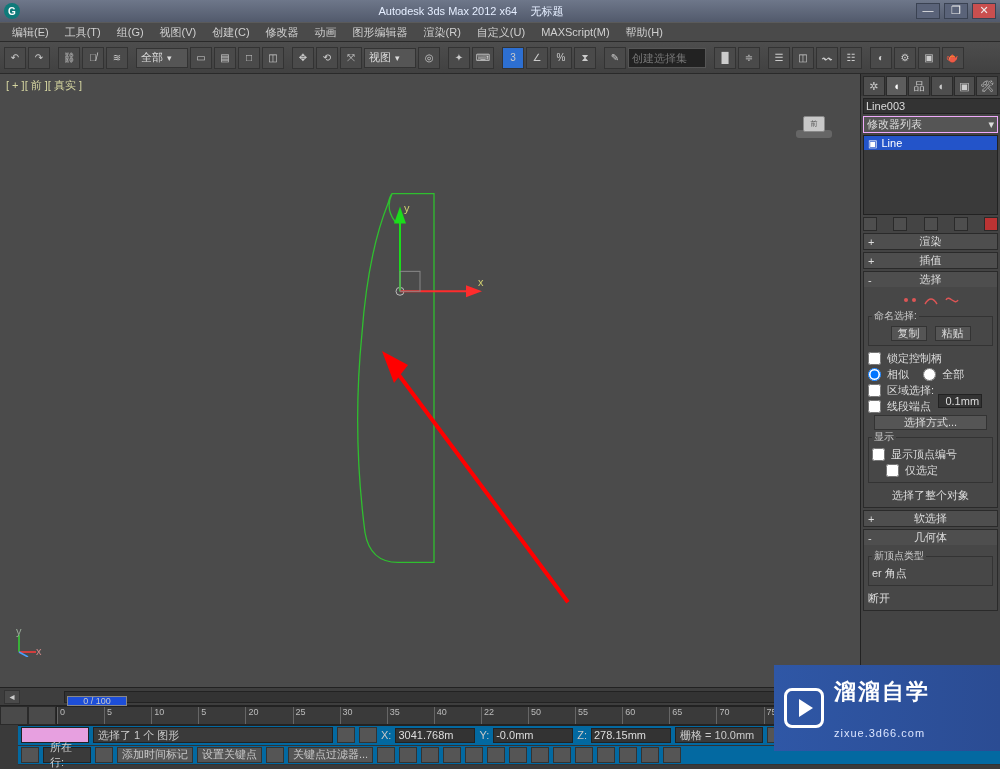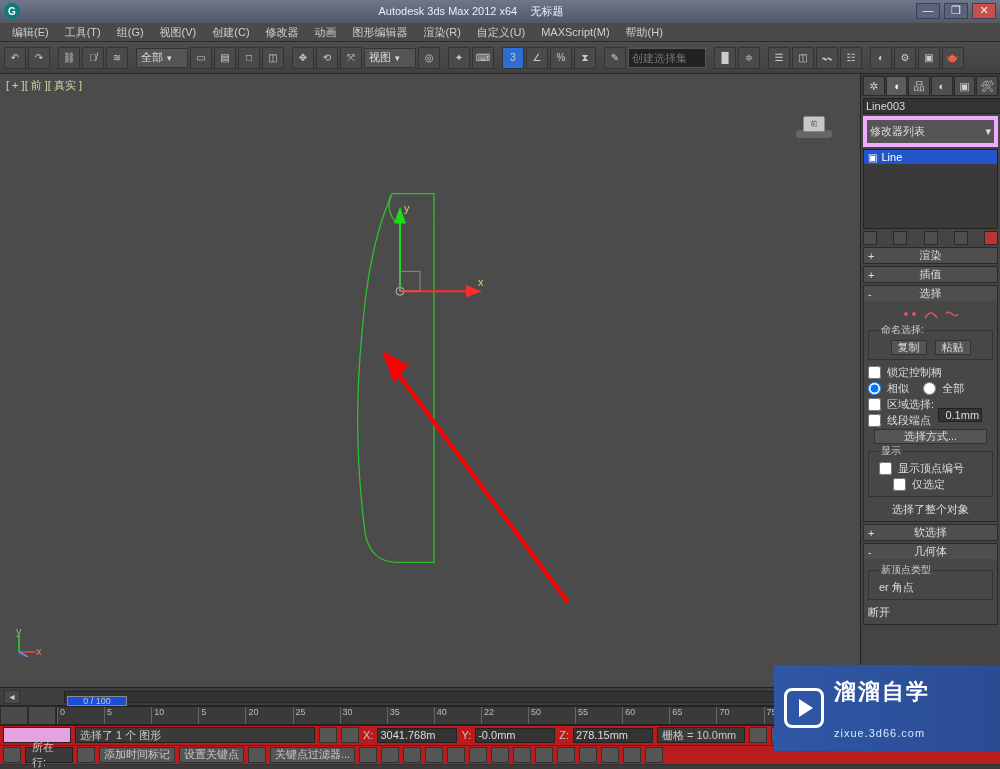--- a/index.html
+++ b/index.html
@@ -36,35 +36,35 @@
 
 .spline-svg { position:absolute; inset:0; width:100%; height:100%; }
 
 
 .cmdpanel { width:140px; background:#444; border-left:1px solid #222; display:flex; flex-direction:column; }
 .cmd-tabs { height:22px; display:flex; gap:1px; padding:2px 2px 0; background:#3a3a3a;}
 .cmd-tab { flex:1; height:20px; background:#4e4e4e; border:1px solid #2a2a2a; display:flex; align-items:center; justify-content:center; cursor:pointer; color:#ccc;}
 .cmd-tab.active { background:#5d5d5d; color:#fff;}
 .name-row { display:flex; gap:2px; padding:2px;}
 .name-row input { flex:1; background:#333; border:1px solid #222; color:#ddd; height:16px; padding:0 2px;}
-.mod-combo { margin:0 2px 2px; height:31px; background:#555; border:4px solid #f0abfc; color:#ddd; padding:0 3px; display:flex; align-items:center; justify-content:space-between;}
+.mod-combo { margin:0 2px 2px; height:17px; background:#555; border:1px solid #f0abfc; color:#ddd; padding:0 3px; display:flex; align-items:center; justify-content:space-between;}
 .mod-grid { display:grid; grid-template-columns:1fr 1fr; gap:1px; padding:0 2px 2px;}
 .mod-grid .mb { height:16px; background:#4e4e4e; border:1px solid #2a2a2a; text-align:center; line-height:14px; cursor:pointer; font-size:10px;}
 .mod-stack { margin:0 2px; height:80px; background:#3a3a3a; border:1px solid #222;}
 .mod-stack .row { height:14px; background:#2354c9; color:#fff; display:flex; align-items:center; padding:0 4px; font-size:10px;}
 .stack-bar { display:flex; gap:3px; padding:2px; justify-content:space-between;}
 .stack-bar i { width:14px; height:14px; background:#4e4e4e; display:block; border:1px solid #2a2a2a;}
 .stack-bar i.red { background:#b33; }
 
 .rollout { margin:0 2px 2px; border:1px solid #2a2a2a; background:#474747;}
 .rollout .hd { height:15px; background:#4e4e4e; display:flex; align-items:center; justify-content:center; gap:6px; color:#ddd; cursor:pointer; font-size:10px; position:relative;}
 .rollout .hd .pm{ position:absolute; left:4px;}
 .rollout .bd { padding:4px; font-size:10px; color:#ddd;}
 .rollout .bd .row { display:flex; align-items:center; gap:4px; height:16px;}
-.rollout .bd fieldset { border:1px solid #333; padding:2px 10px 4px; margin-bottom:4px;}
+.rollout .bd fieldset { border:1px solid #333; padding:2px 3px 4px; margin-bottom:4px;}
 .rollout .bd legend { font-size:10px; color:#ccc; padding:0 2px;}
 .rollout .bd .btn { height:15px; background:#555; border:1px solid #333; padding:0 6px; display:inline-flex; align-items:center; justify-content:center; cursor:pointer;}
 .rollout .bd input[type=checkbox], .rollout .bd input[type=radio]{ margin:0 2px 0 0;}
 .rollout .bd .spin { width:44px; height:14px; background:#333; border:1px solid #222; color:#ddd; text-align:right; padding:0 2px;margin-top:21px;}
 .rollout .bd .sel-icons { display:flex; gap:7px; justify-content:center; padding:3px 0;}
 .rollout .bd .sel-icons svg { width:14px; height:12px; }
 .scroll-rest { flex:1; overflow:hidden; position:relative;}
 .scroll-rest::-webkit-scrollbar{width:0;}
 
 
@@ -73,21 +73,21 @@
 .timeslider .slider-handle { position:absolute; left:2px; top:4px; width:60px; height:10px; background:#1d4ed8; border:1px solid #888; display:flex; align-items:center; justify-content:center; font-size:9px;}
 
 
 .trackbar { height:20px; background:#3e3e3e; border-top:1px solid #222; display:flex;}
 .trackbar .tb-left{width:56px; display:flex;}
 .trackbar .tb-left i{flex:1; border:1px solid #2a2a2a; background:#4a4a4a;}
 .trackbar .ruler { flex:1; position:relative; background:#3a3a3a; border:1px solid #222; overflow:hidden;}
 .trackbar .tick { position:absolute; top:0; bottom:0; border-left:1px solid #666; font-size:9px; color:#bbb; padding-left:2px;}
 
 
-.statusbar { height:40px; background:#b91c1c; border-top:1px solid #222; display:flex; flex-direction:column;}
+.statusbar { height:40px; background:#0369a1; border-top:1px solid #222; display:flex; flex-direction:column;margin-left:18px;}
 .statusbar .line { height:22px; display:flex; align-items:center; gap:4px; padding:0 3px; border-bottom:1px solid #333;}
 .statusbar .well { background:#3a3a3a; border:1px solid #222; height:16px; padding:0 4px; display:flex; align-items:center; color:#ccc;}
 .statusbar .btnlike { background:#555; border:1px solid #333; height:16px; padding:0 4px; display:flex; align-items:center; cursor:pointer;}
 .statusbar .ico { width:18px; height:16px; background:#555; border:1px solid #333;}
 .statusbar .pink-row { background:#e7a0e0; color:#000; width:68px; justify-content:center;}
 .statusbar input.inl { width:80px; height:15px; background:#333; border:1px solid #222; color:#ddd; padding:0 2px;}
 
 
 .watermark { position:absolute; right:0; bottom:18px; width:226px; height:86px; background:linear-gradient(90deg,#2f57a6,#2b4c93); display:flex; align-items:center; padding:0 10px; gap:10px; color:#fff;}
 .watermark .play { width:40px; height:40px; border:3px solid #fff; border-radius:8px; display:flex; align-items:center; justify-content:center;}

